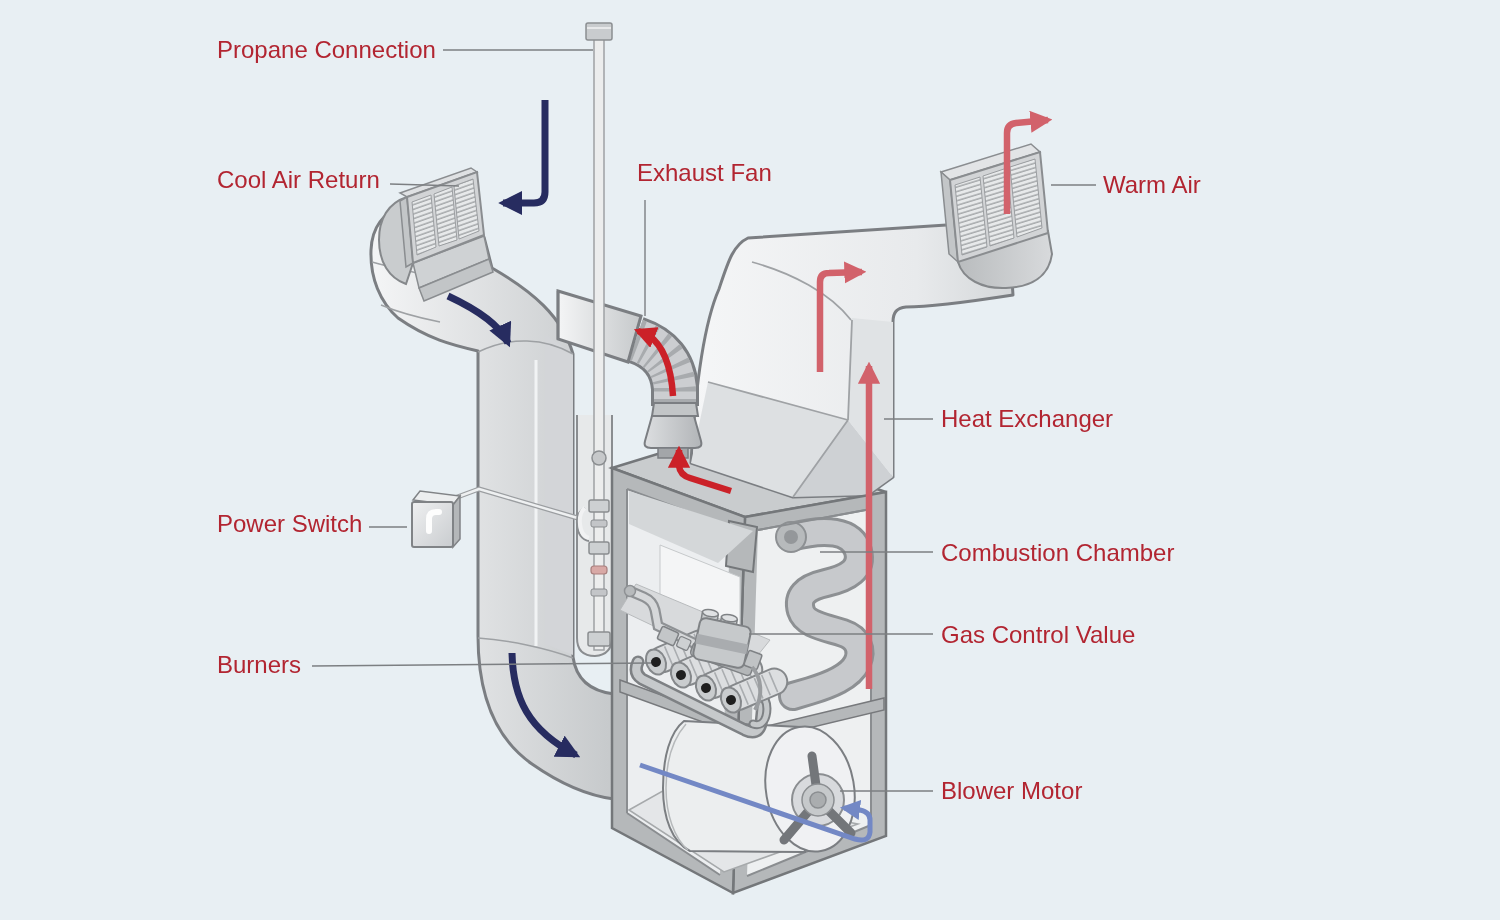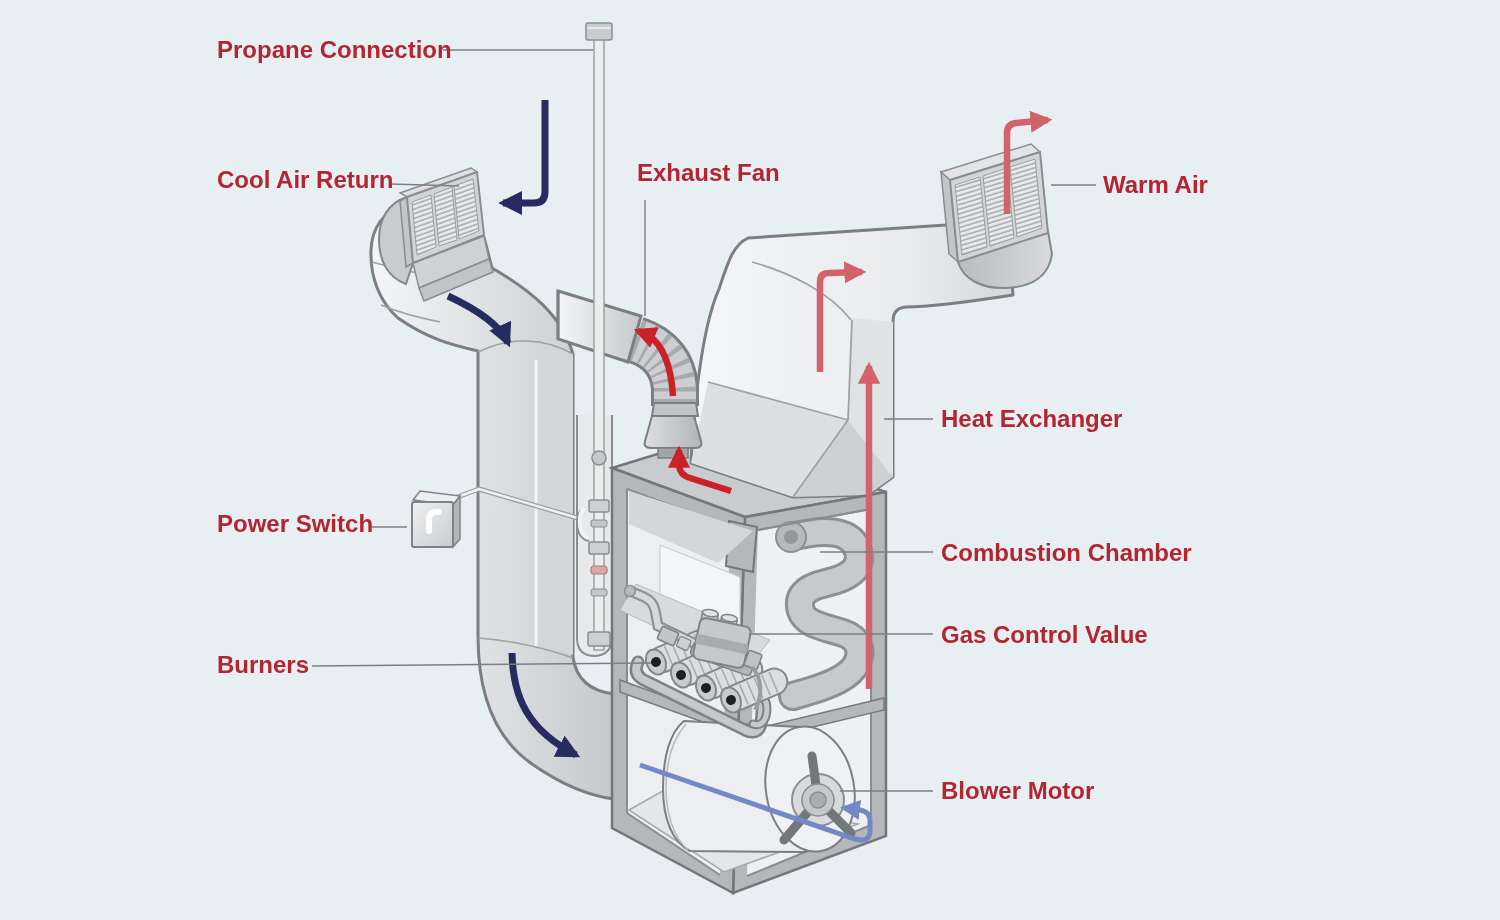--- a/index.html
+++ b/index.html
@@ -1,17 +1,17 @@
 <!DOCTYPE html>
 <html><head>
 <meta charset="utf-8">
 <style>
   html,body{margin:0;padding:0;width:1500px;height:920px;overflow:hidden;background:#e8eff3;
     font-family:"Liberation Sans",sans-serif;}
-  #stage{width:1500px;height:920px;position:relative;font-weight:bold;}
+  #stage{width:1500px;height:920px;position:relative;}
   svg{display:block;}
   text.lbl{font-family:"Liberation Sans",sans-serif;font-size:24px;fill:#b22531;}
 </style>
 </head>
 <body>
 
 <div id="stage">
 <svg viewBox="0 0 1500 920" width="1500" height="920">
   <defs>
     <linearGradient id="gradDuct" x1="0" y1="0" x2="1" y2="0">

